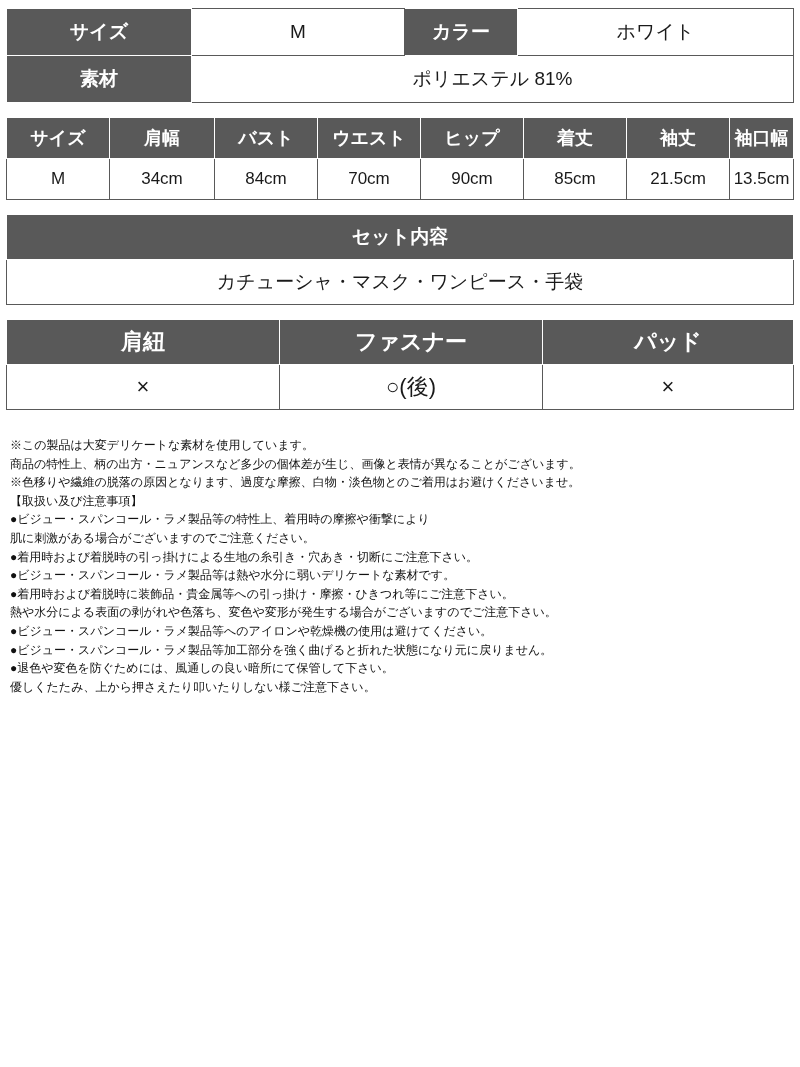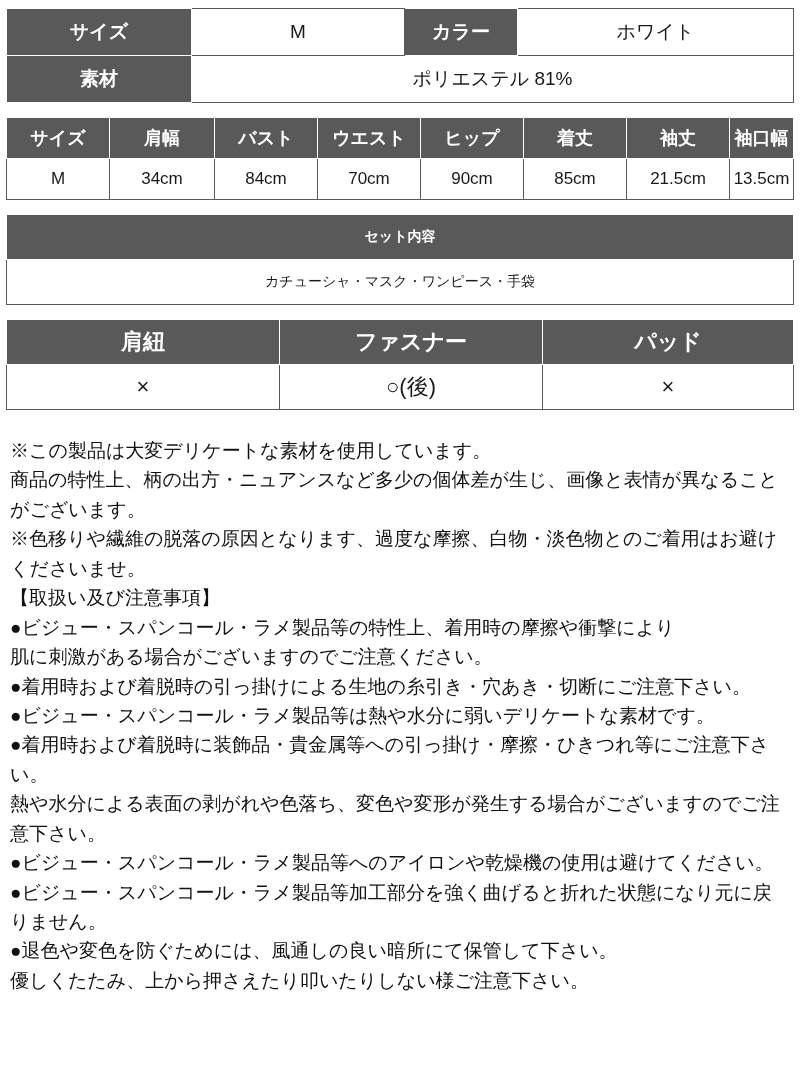--- a/index.html
+++ b/index.html
@@ -49,28 +49,28 @@
   .t1 td { height: 34px; }
   .t1 .cell { font-size: 19px; }
 
   
   .t2 td { font-size: 17px; height: 28px; }
   .t2 .hdr { font-size: 18px; }
 
   .gap { height: 14px; }
 
   
-  .t3 td { height: 32px; font-size: 14px; }
+  .t3 td { height: 32px; font-size: 19px; }
 
   
   .t4 td { height: 32px; font-size: 22px; }
 
   .notes {
     margin: 26px 4px 0 4px;
-    font-size: 19px;
+    font-size: 12px;
     line-height: 1.55;
     color: #111111;
   }
   .notes p {
     margin: 0;
   }
   .notes .block2 {
   }
 </style>
 </head>

